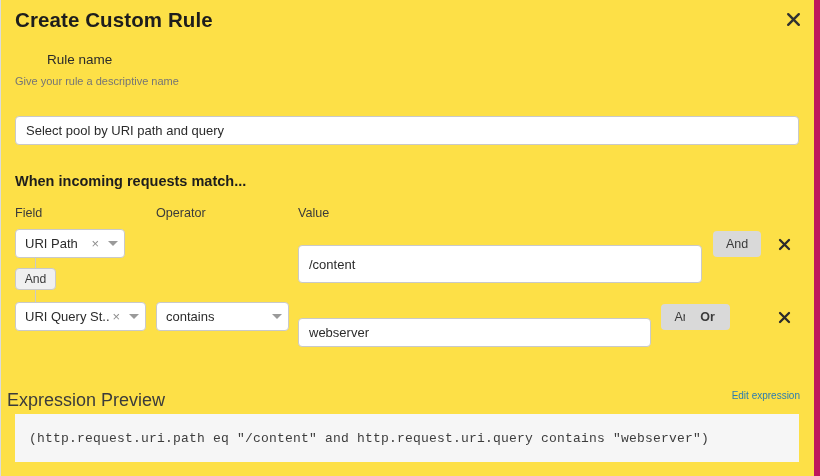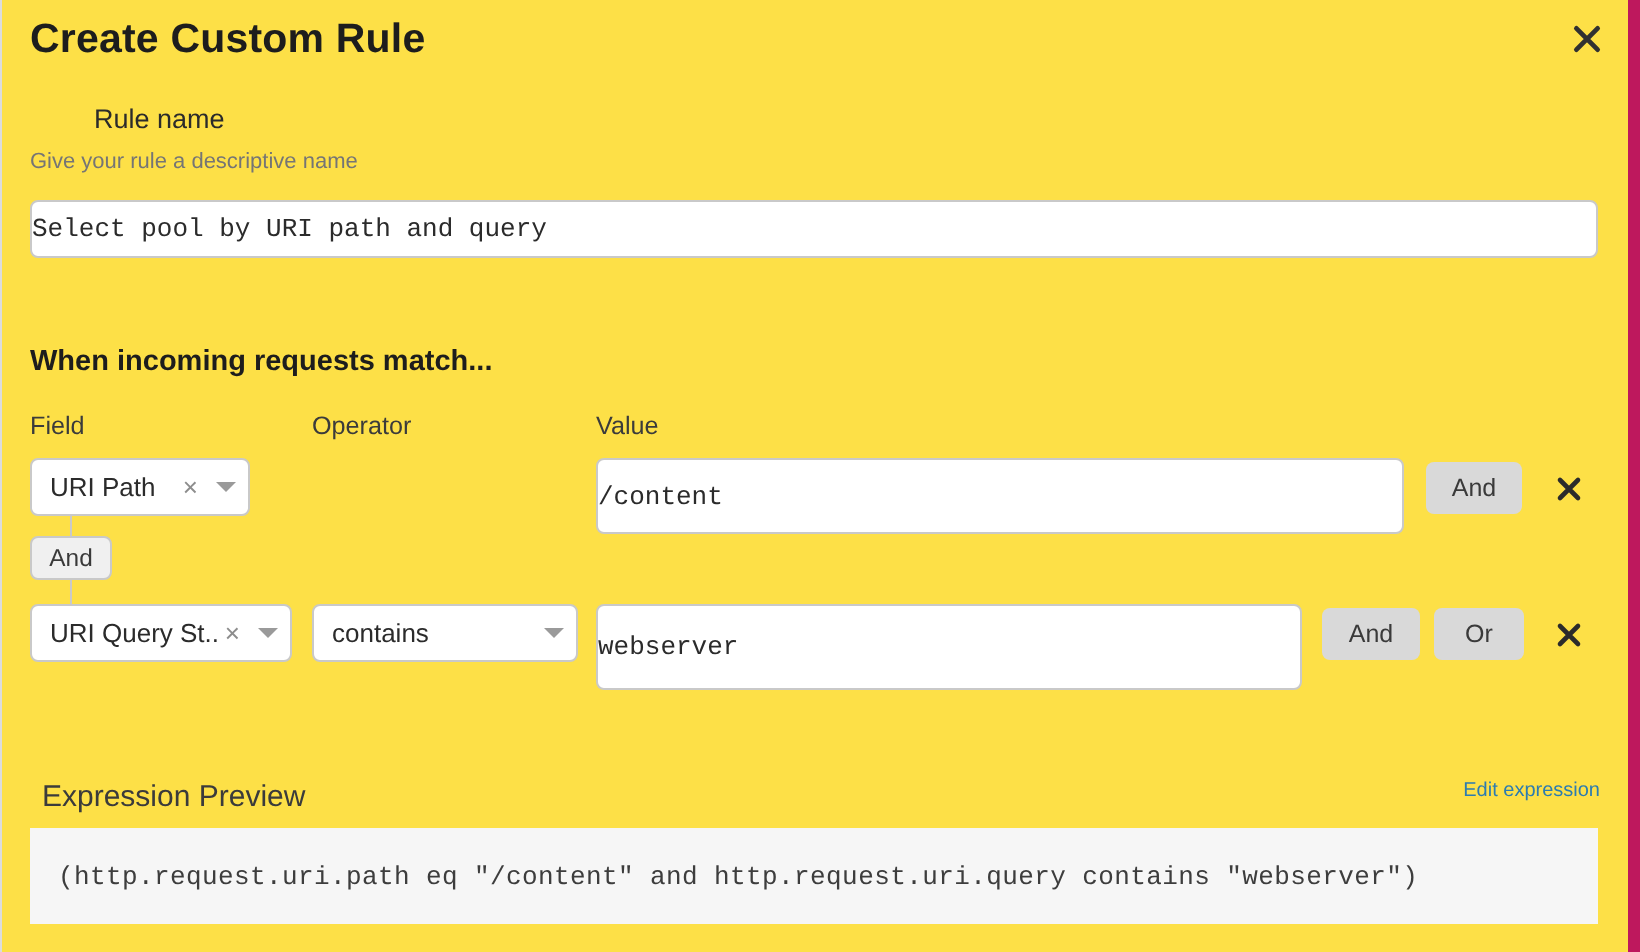--- a/index.html
+++ b/index.html
@@ -66,25 +66,26 @@
   }
   #rule-name-label { left: 14px; top: 52px; margin-left: 32px; }
   #rule-name-help  { left: 14px; top: 75px; }
 
   .text-input {
     position: absolute;
     box-sizing: border-box;
     border: 1px solid #c9c9c9;
     border-radius: 4px;
     background: #fff;
-    font-family: Liberation Mono, monospace;
+    font-family: Liberation Sans, sans-serif;
     font-size: 13px;
     color: #2b2b2b;
-    padding: 0 0;
+    padding: 0 10px;
     outline: none;
+    margin-top: 16px;
   }
   .text-input::placeholder { color: #9a9a9a; }
 
   #rule-name-input {
     left: 14px;
     top: 100px;
     width: 784px;
     height: 29px;
   }
 
@@ -217,31 +218,31 @@
     display: flex;
     align-items: center;
     justify-content: center;
     cursor: pointer;
     padding: 0;
   }
 
   
   #r2-field    { left: 14px;  top: 302px; width: 131px; }
   #r2-operator { left: 155px; top: 302px; width: 133px; }
-  #r2-value    { left: 297px; top: 302px; width: 353px; height: 43px; }
+  #r2-value    { left: 297px; top: 302px; width: 353px; height: 29px; }
   #r2-and      { left: 660px; top: 304px; width: 49px; }
-  #r2-or       { left: 716px; top: 304px; width: 45px; }
+  #r2-or       { left: 684px; top: 304px; width: 45px; font-weight: bold; }
   #r2-remove   { left: 773px; top: 307px; }
 
   
   #expr-label {
     position: absolute;
-    left: 20px;
+    left: 6px;
     top: 390px;
-    font-size: 15px;
+    font-size: 18px;
     color: #3b3b3b;
   }
   #edit-expression {
     position: absolute;
     right: 14px;
     top: 390px;
     font-size: 10px;
     color: #2c7cb0;
     text-decoration: none;
     cursor: pointer;

